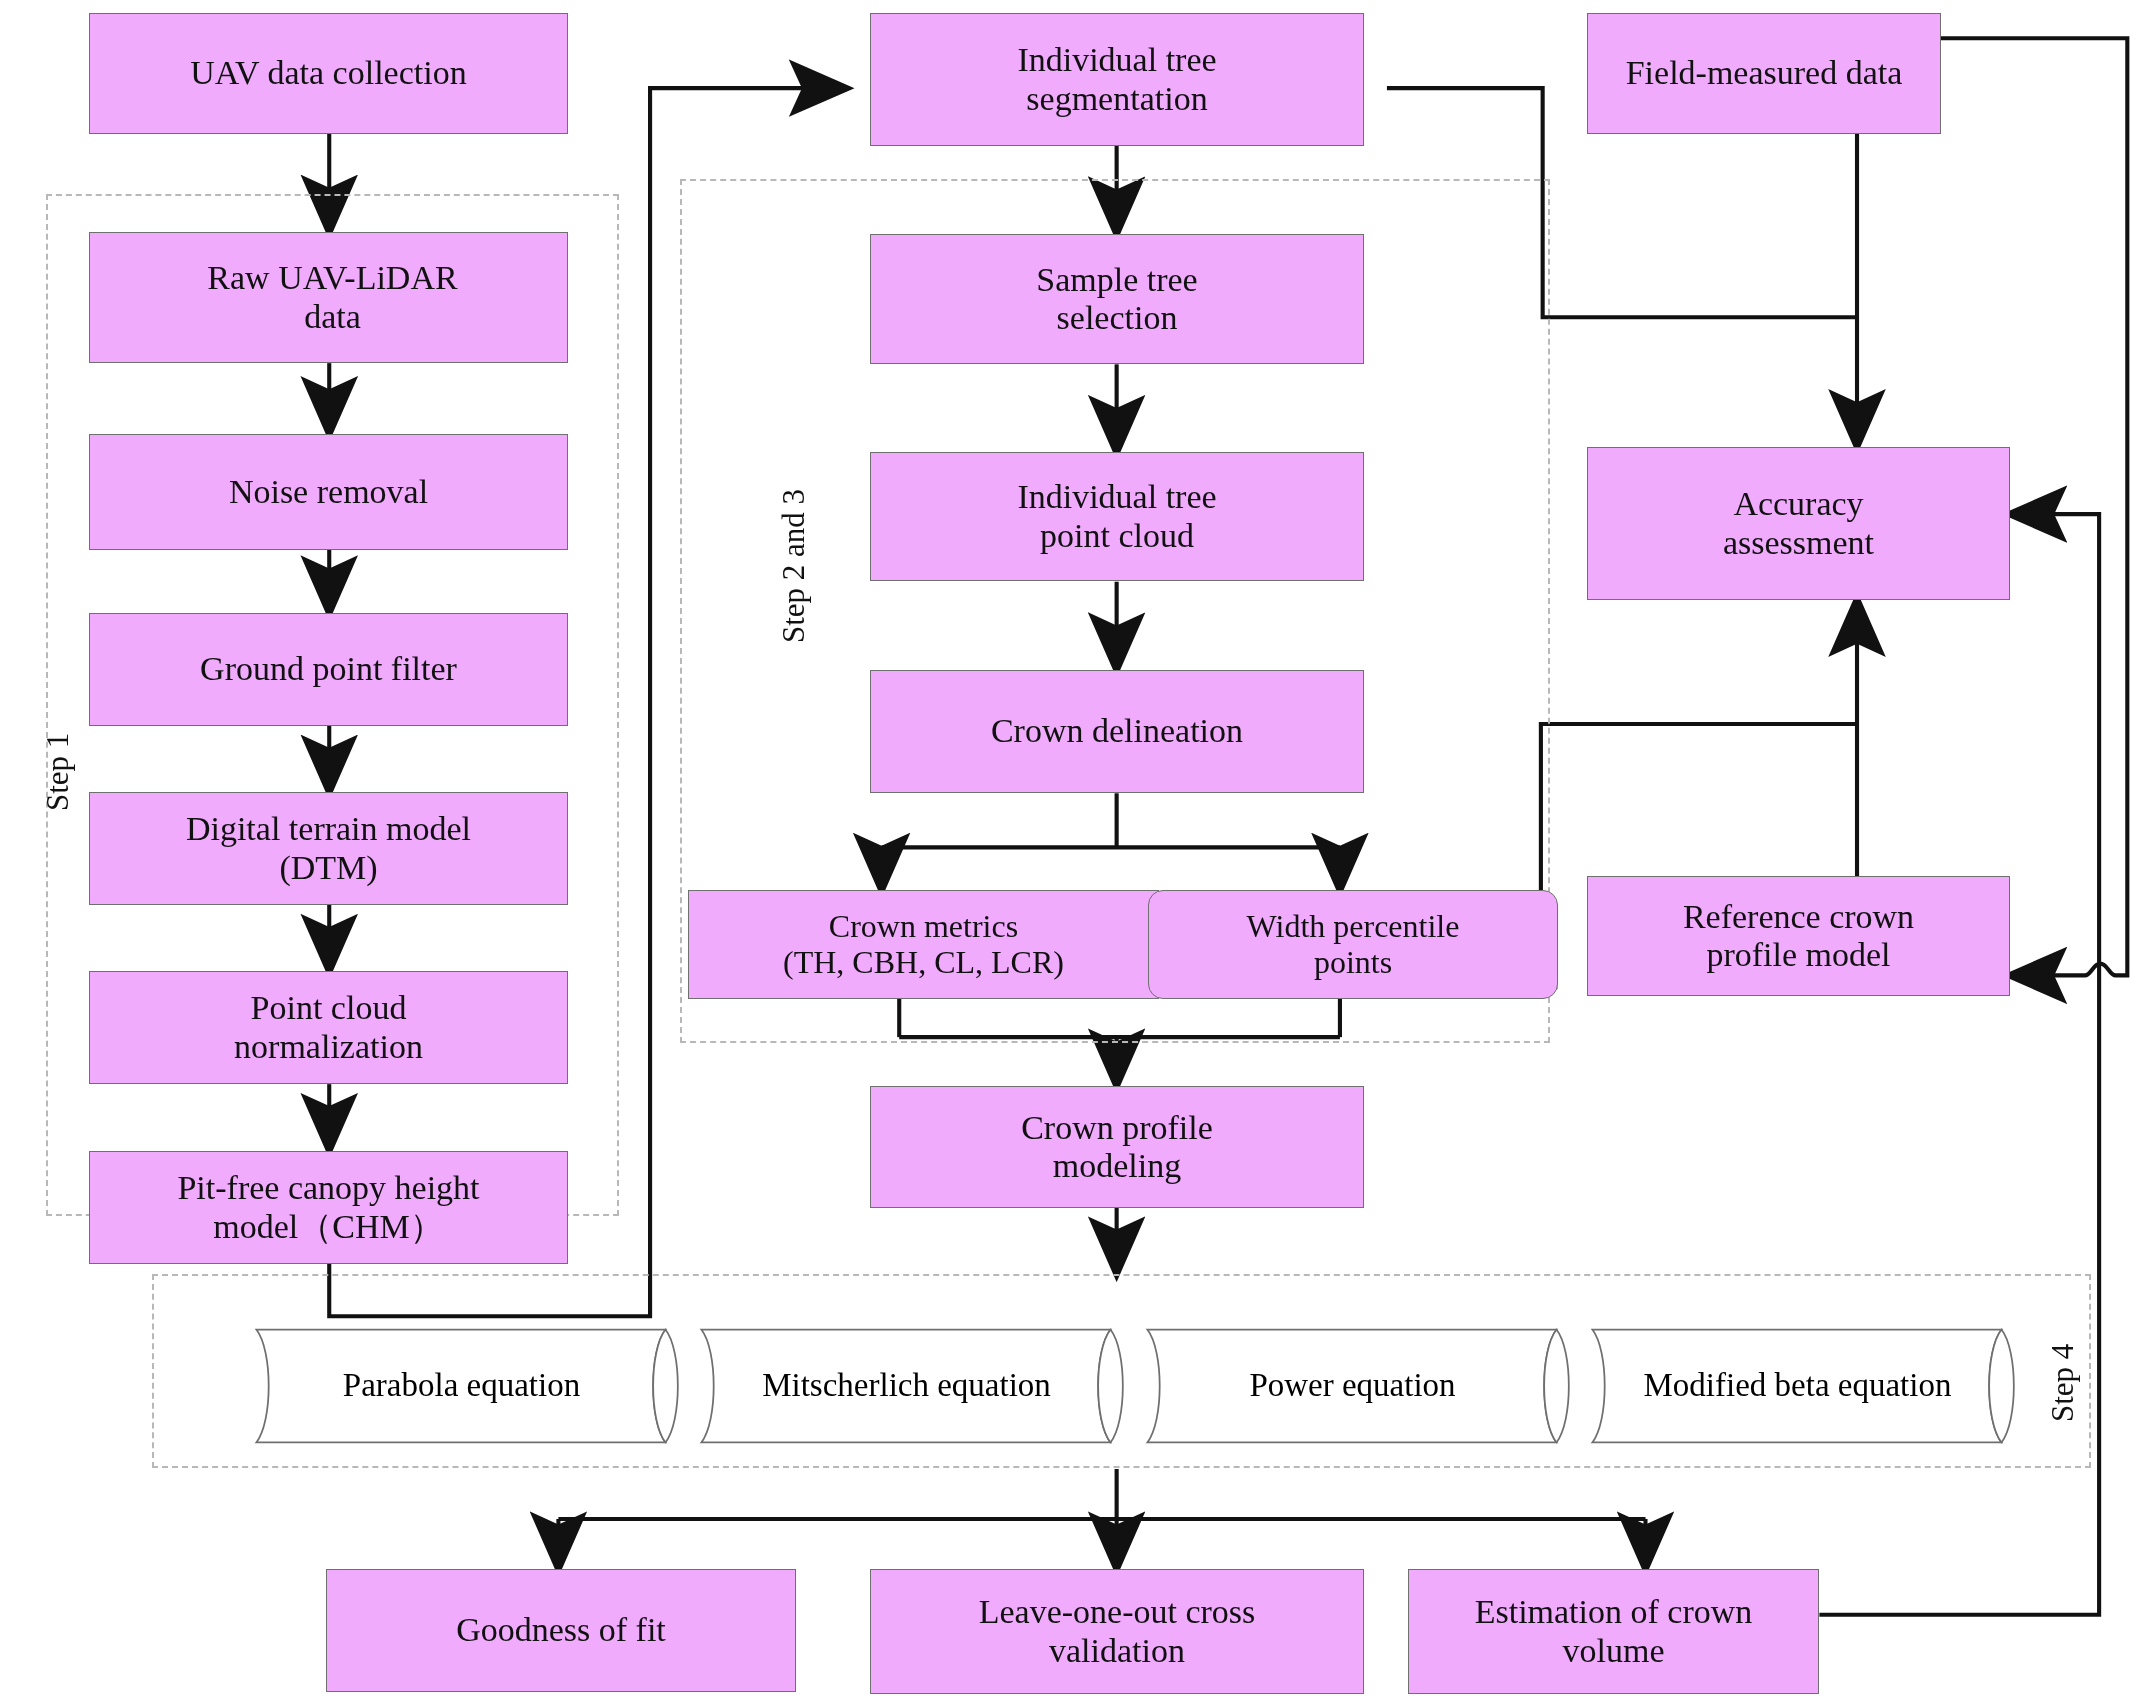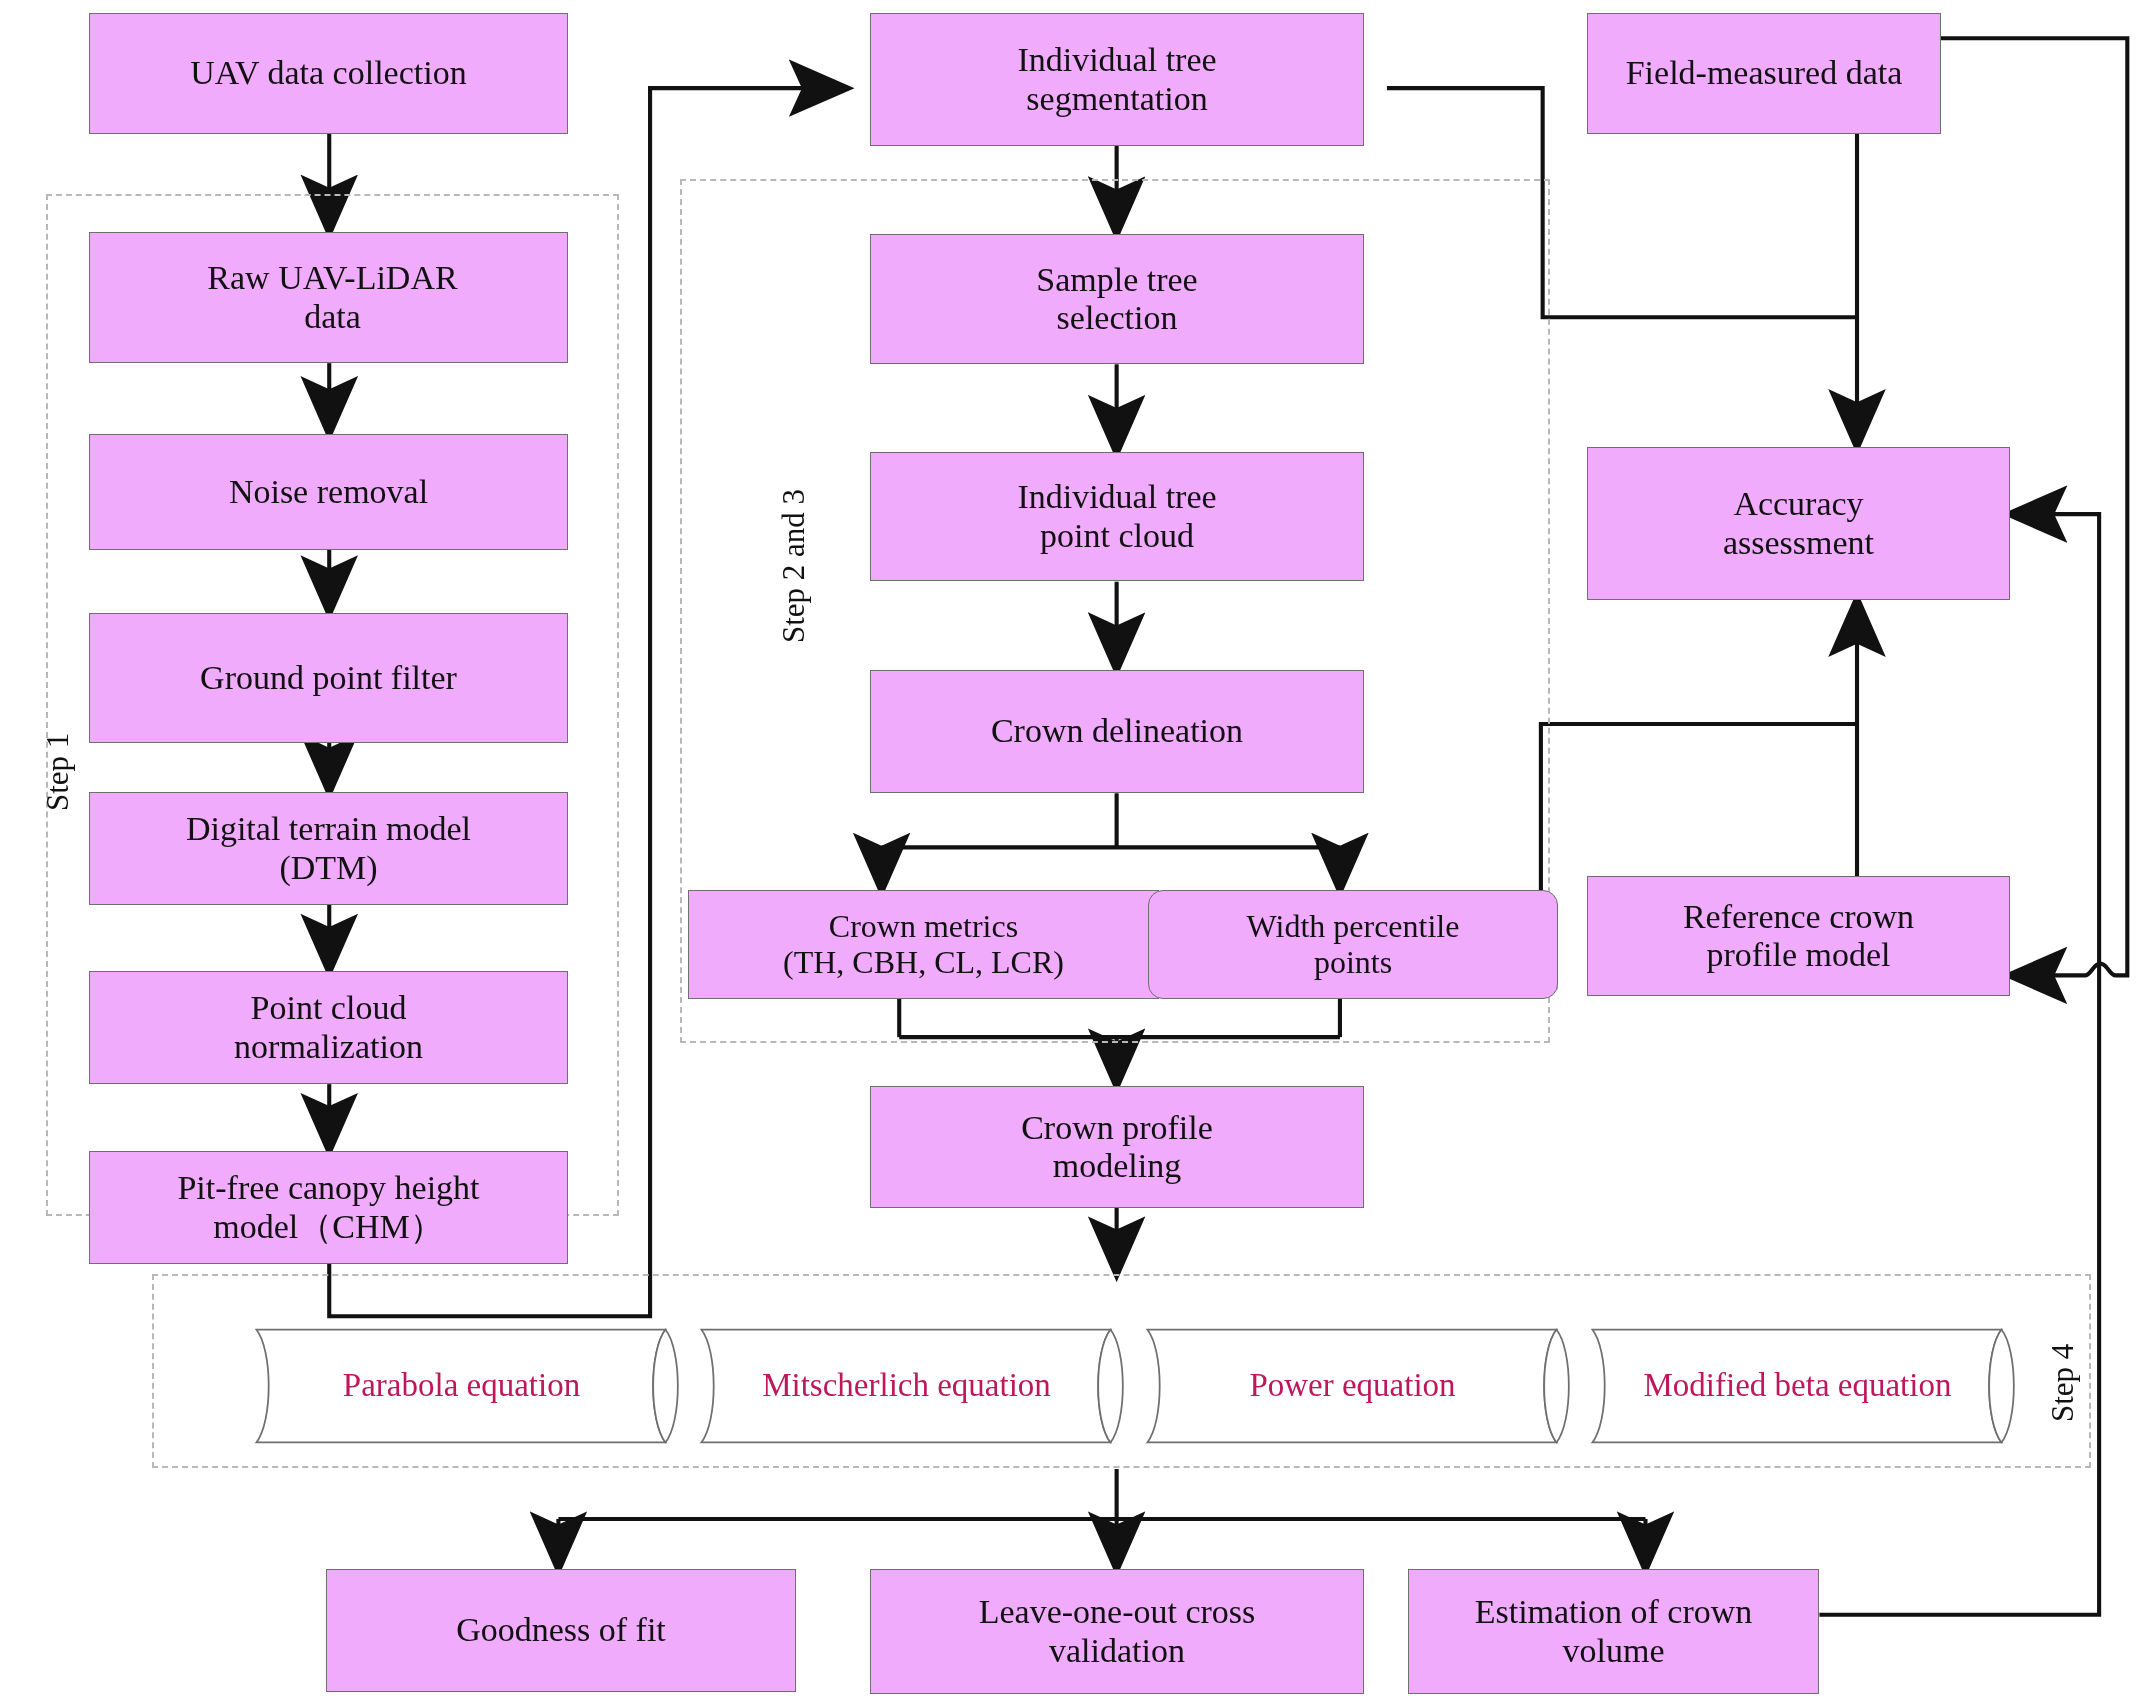--- a/index.html
+++ b/index.html
@@ -39,21 +39,21 @@
     position:absolute;
     box-sizing:border-box;
   }
   .cyl svg{display:block;}
   .cyltext{
     position:absolute;
     left:0;top:0;width:100%;height:100%;
     display:flex;align-items:center;justify-content:center;
     text-align:center;
     font-family:"Liberation Serif", serif;
-    font-size:33px;line-height:1.14;color:#be185d;
+    font-size:33px;line-height:1.14;color:#000000;
     pointer-events:none;
     padding-right:20px;
     box-sizing:border-box;
   }
 </style>
 </head>
 <body>
 
 <div id="stage">
 
@@ -128,21 +128,21 @@
     <span>
       <span class="lbl">Raw UAV-LiDAR</span>
       <span class="sub">data</span>
     </span>
   </div>
 
   <div class="node" style="left:89px; top:434px; width:479px; height:116px;">
     <span class="lbl">Noise removal</span>
   </div>
 
-  <div class="node" style="left:89px; top:613px; width:479px; height:130px;">
+  <div class="node" style="left:89px; top:613px; width:479px; height:113px;">
     <span class="lbl">Ground point filter</span>
   </div>
 
   <div class="node" style="left:89px; top:792px; width:479px; height:113px;">
     <span>
       <span class="lbl">Digital terrain model</span>
       <span class="sub">(DTM)</span>
     </span>
   </div>
 

